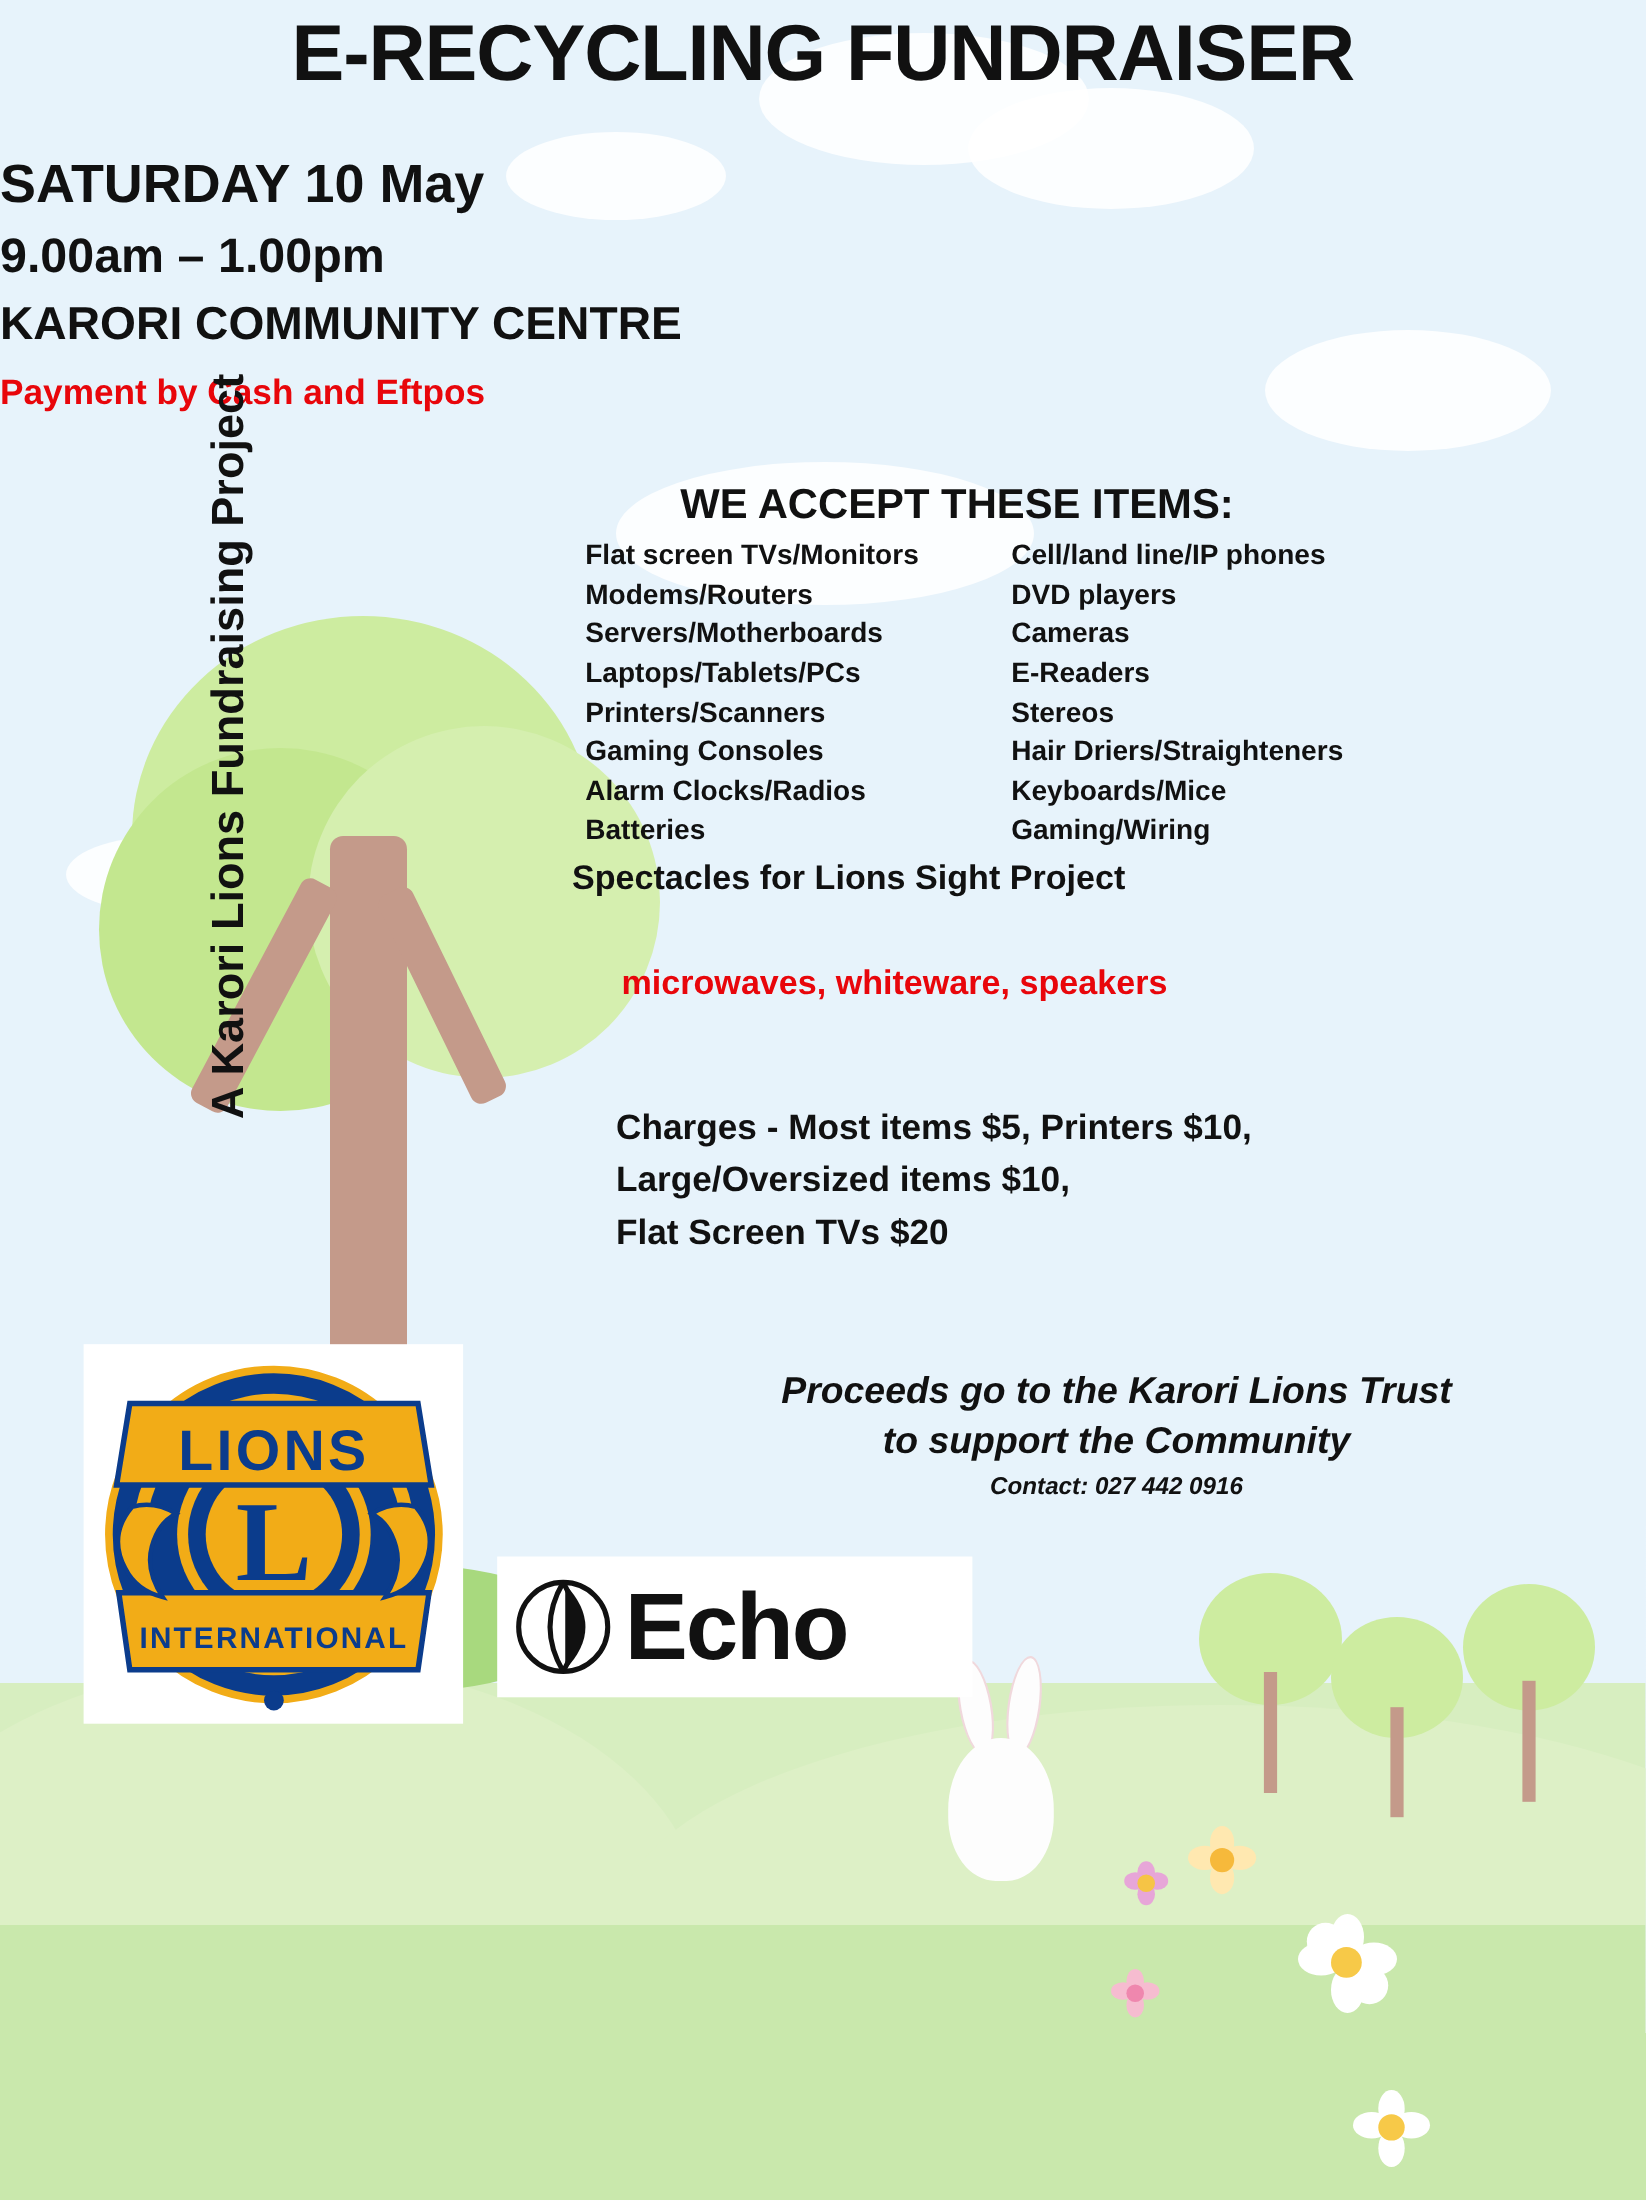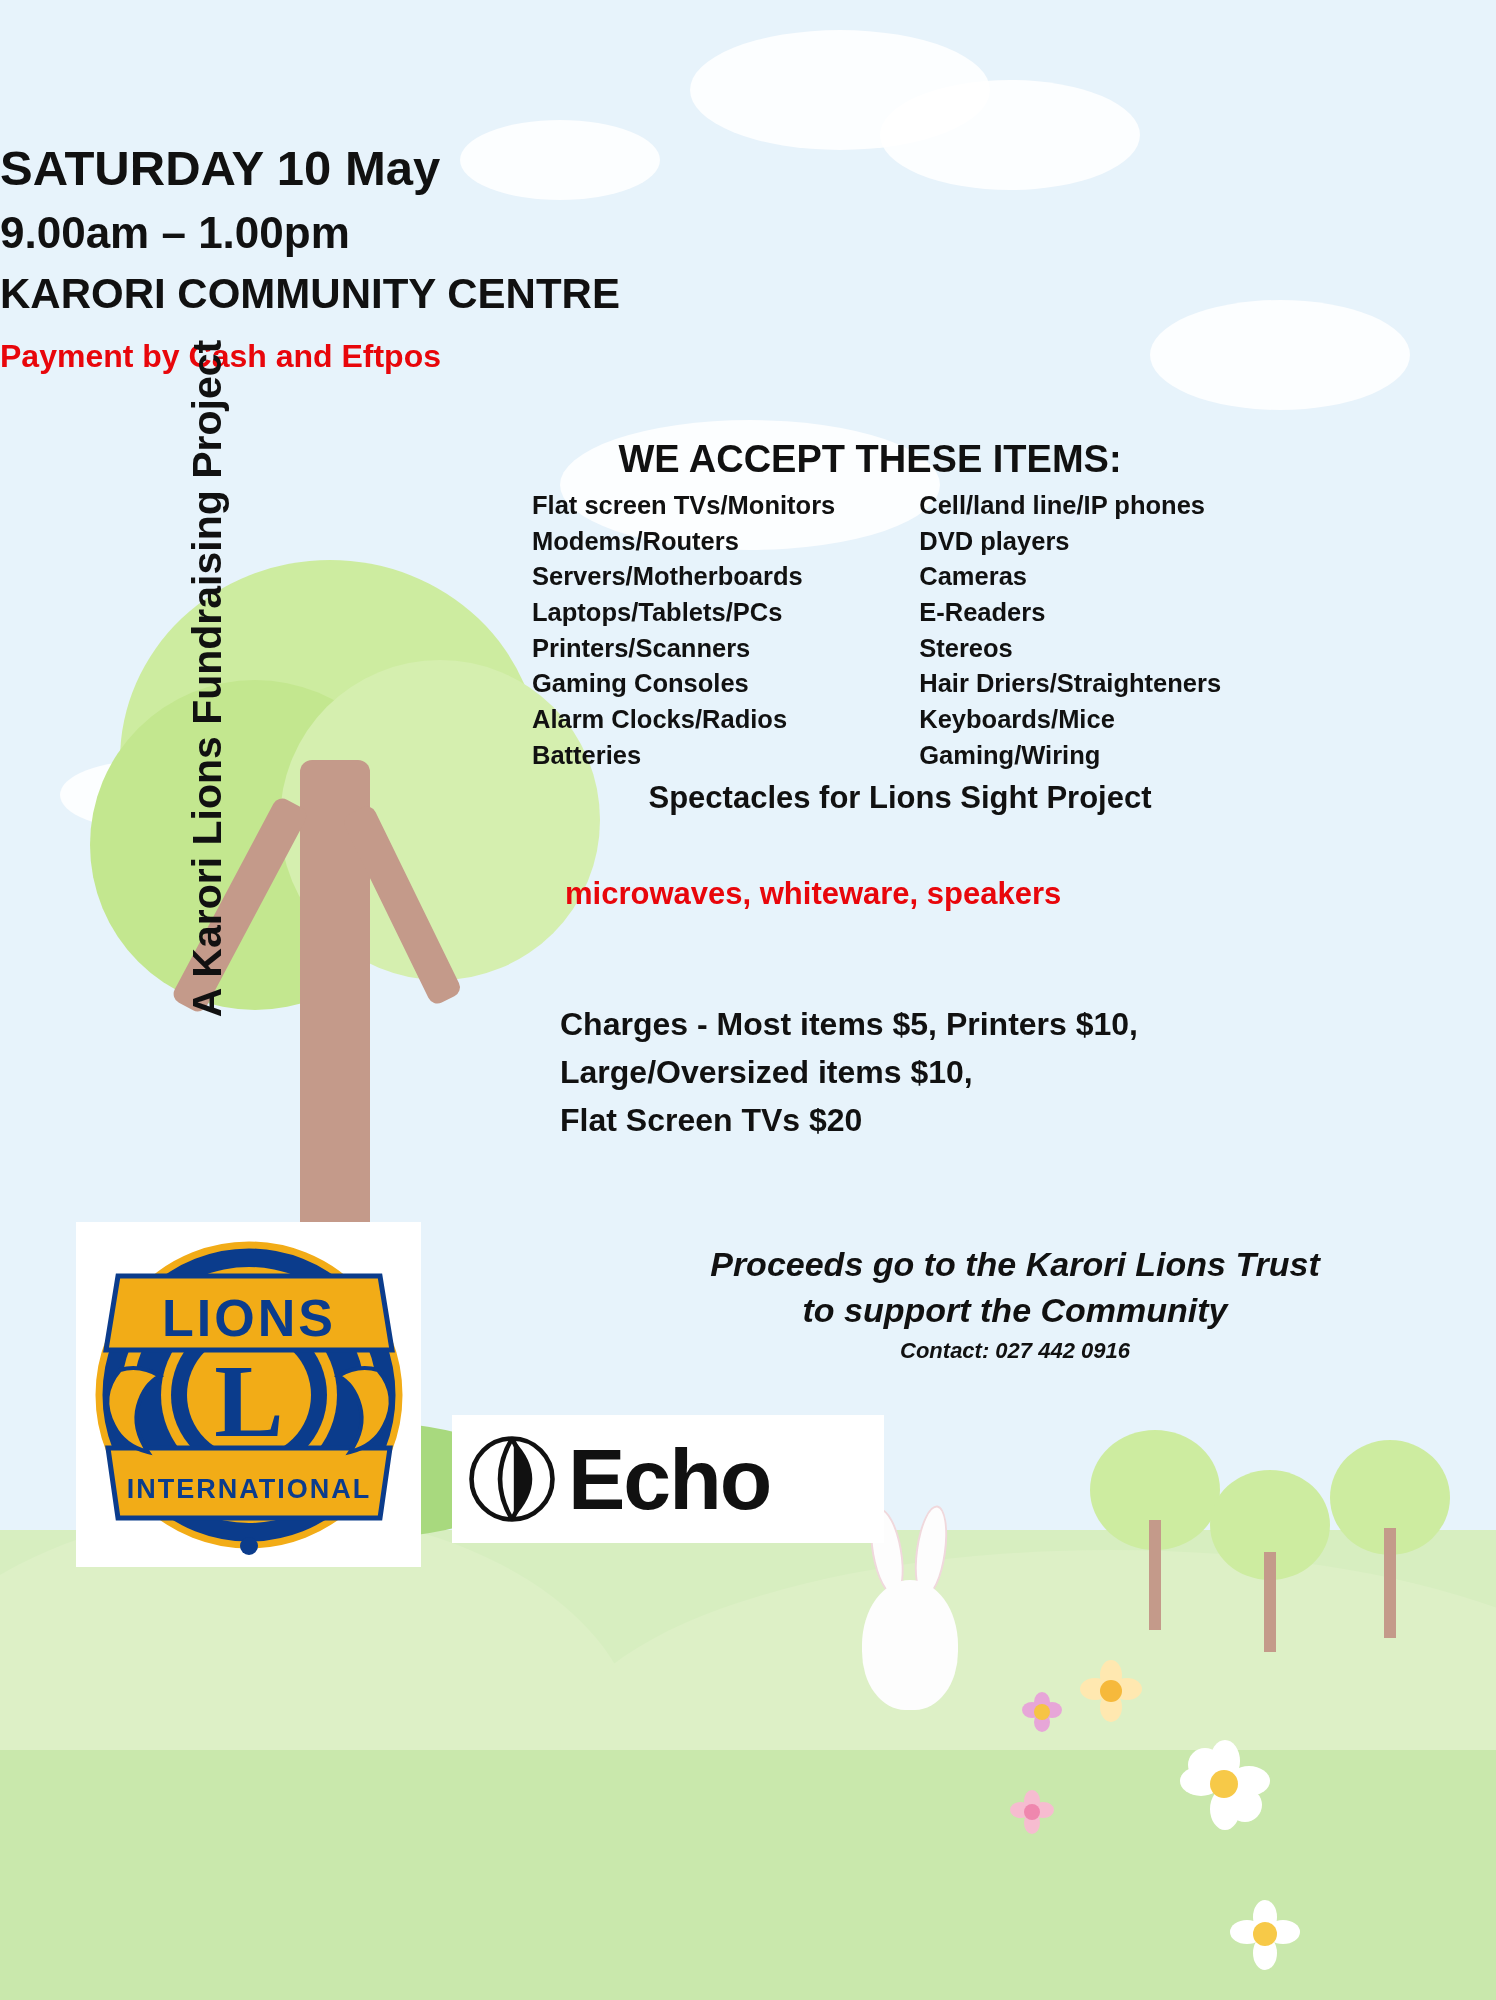--- a/index.html
+++ b/index.html
@@ -165,21 +165,20 @@
     line-height: 1.4;
     white-space: nowrap;
   }
   .items-col ul { margin: 0; padding: 0; }
 
   .spectacles {
     position: absolute;
     left: 520px;
     top: 780px;
     width: 760px;
-    text-align: center;
     font-size: 31px;
     font-weight: bold;
     color: #111;
   }
 
   .nolist {
     position: absolute;
     left: 565px;
     top: 872px;
     width: 800px;
@@ -338,20 +337,21 @@
     <div class="flower-core" style="left:14px;top:14px;width:16px;height:16px;background:#ef87ae;"></div>
   </div>
   <div class="flower" style="left:1022px;top:1692px;width:40px;height:40px;">
     <div class="petal" style="left:12px;top:0;width:16px;height:20px;background:#e7a6d8;"></div>
     <div class="petal" style="left:12px;top:20px;width:16px;height:20px;background:#e7a6d8;"></div>
     <div class="petal" style="left:0;top:10px;width:20px;height:16px;background:#e7a6d8;"></div>
     <div class="petal" style="left:20px;top:10px;width:20px;height:16px;background:#e7a6d8;"></div>
     <div class="flower-core" style="left:12px;top:12px;width:16px;height:16px;background:#f6c445;"></div>
   </div>
 
+  <div class="headline">E-RECYCLING FUNDRAISER</div>
   <div class="subline date-line">SATURDAY 10 May</div>
   <div class="subline time-line">9.00am – 1.00pm</div>
   <div class="subline payment-line">Payment by Cash and Eftpos</div>
   <div class="subline venue-line">KARORI COMMUNITY CENTRE</div>
 
   <div class="sidetext">A Karori Lions Fundraising Project</div>
 
   <div class="accept-title">WE ACCEPT THESE ITEMS:</div>
 
   <div class="items-wrap">

